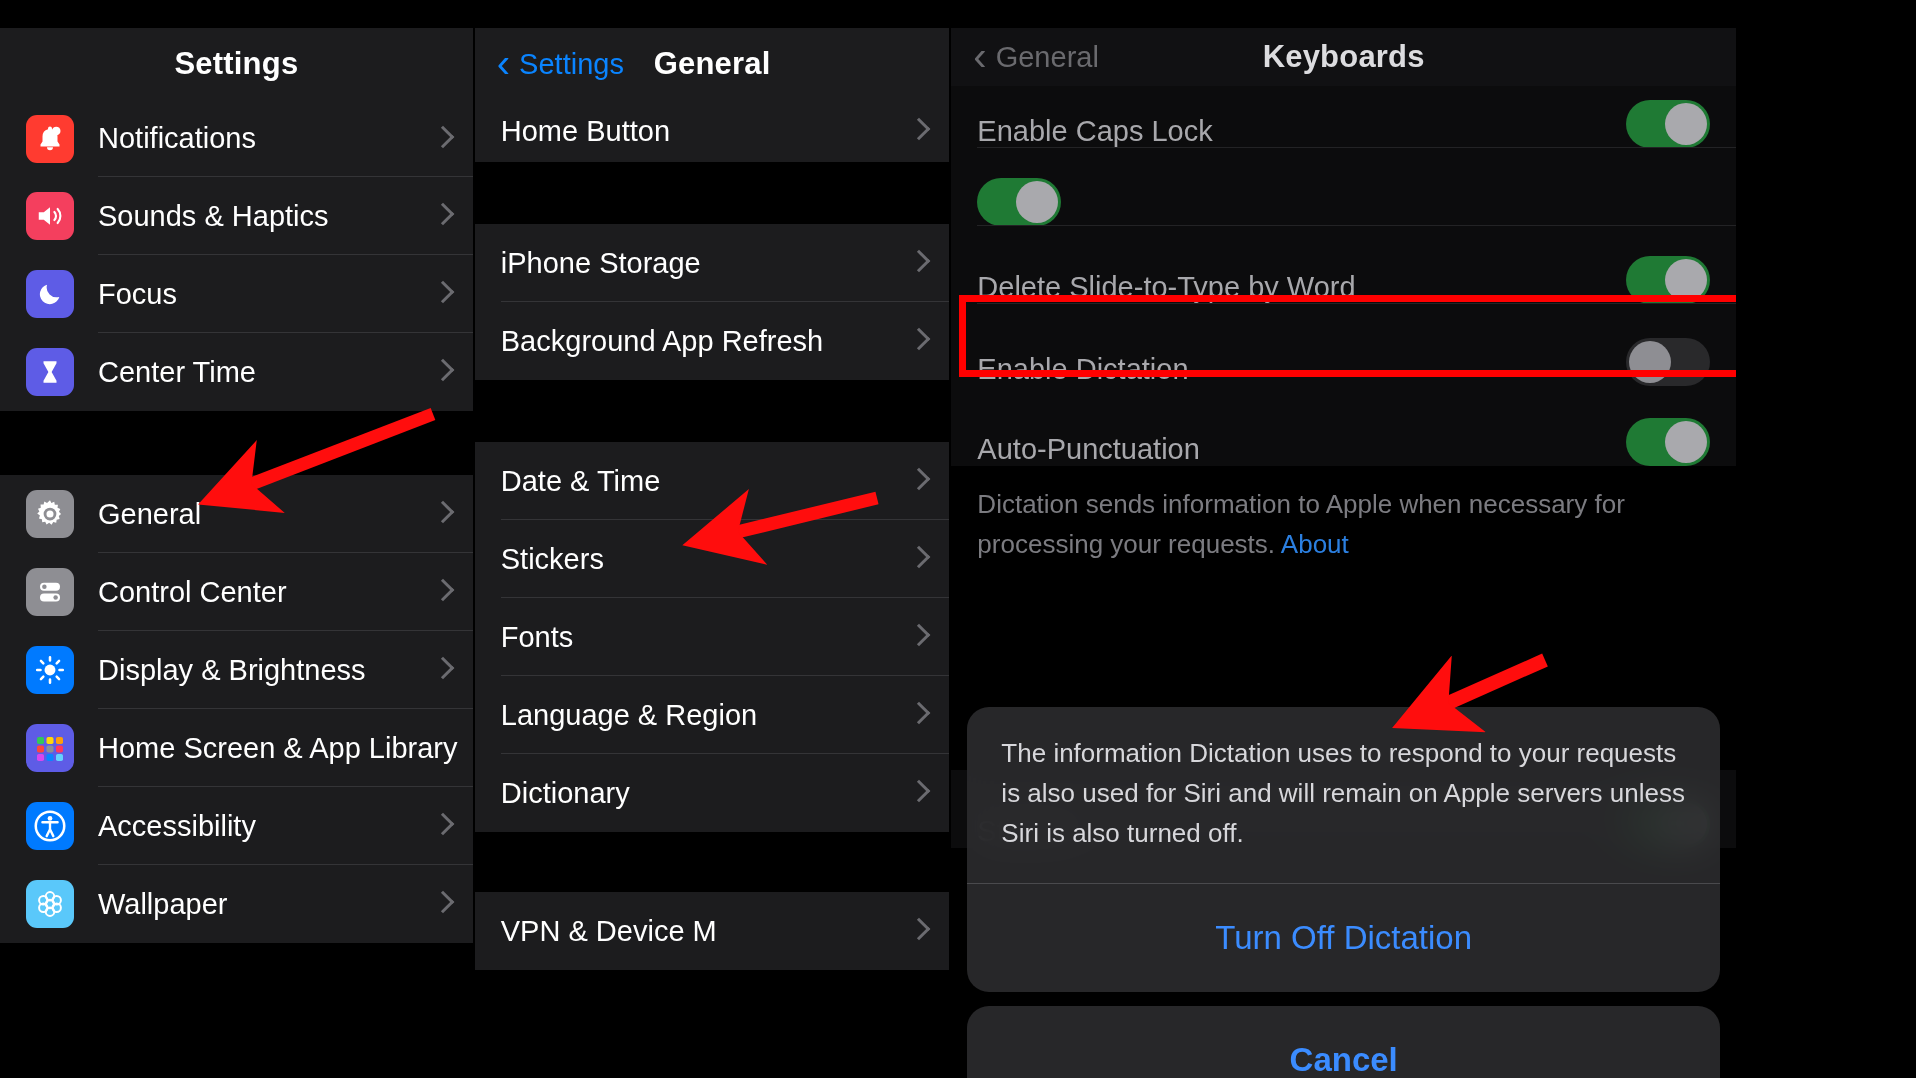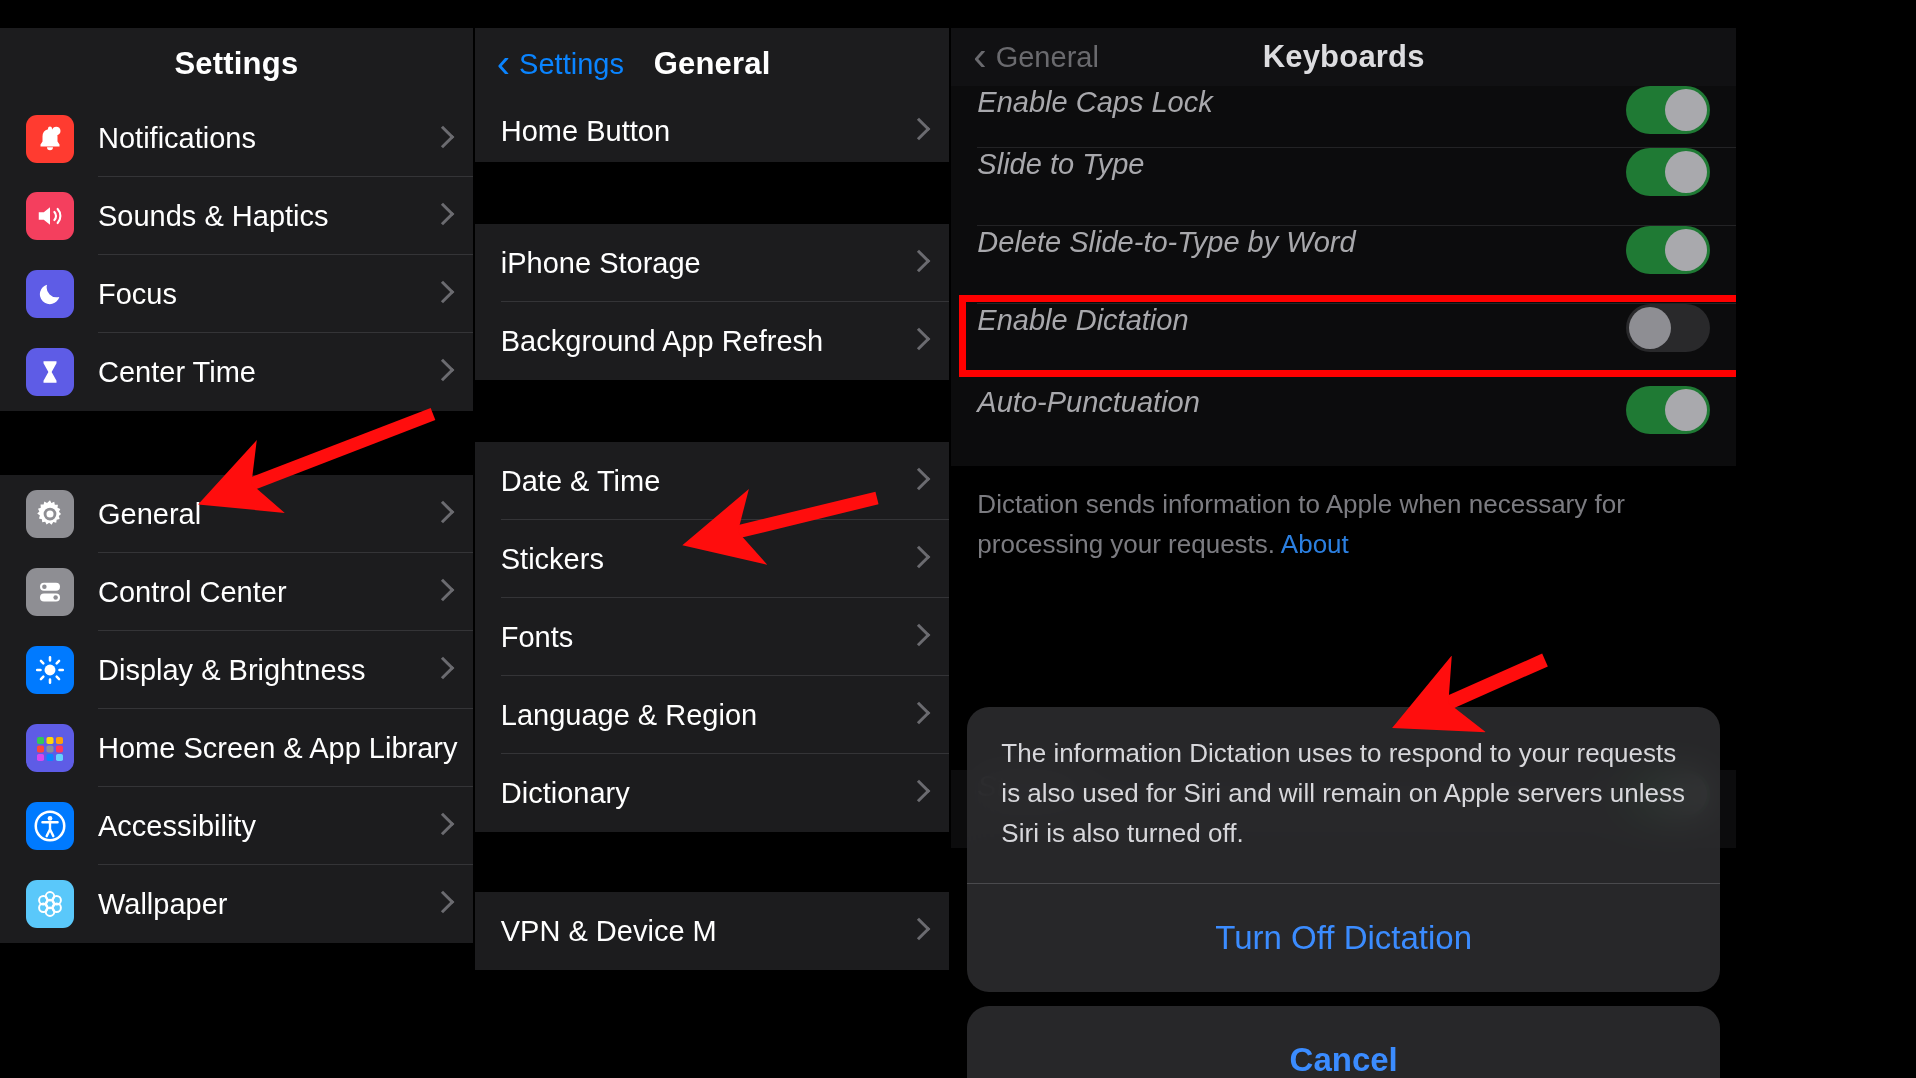--- a/index.html
+++ b/index.html
@@ -65,22 +65,22 @@
   
   .ico {
     width: 48px; height: 48px; border-radius: 11px; margin-right: 24px;
     flex: 0 0 48px; position: relative; display: flex; align-items: center;
     justify-content: center; overflow: hidden;
   }
   .ico svg { display:block; }
 
   
   #panel-keyboards .krow {
-    position: relative; display: flex; align-items: flex-start;
-    height: 78px; padding: 0 26px; background: #0c0c0d; font-style: italic;
+    position: relative; display: flex; align-items: flex-end;
+    height: 78px; padding: 0 26px; background: #0c0c0d;
   }
   #panel-keyboards .krow .sep {
     position: absolute; left: 26px; right: 0; bottom: 0; height: 1px; background: #232325;
   }
   #panel-keyboards .krow .row-label { color: #a8a8ac; font-size: 29px; }
 
   .switch {
     width: 84px; height: 48px; border-radius: 24px; position: relative; flex: 0 0 84px;
     background: #1f7a34;
   }
@@ -368,21 +368,20 @@
 
       <div class="krow" style="height:62px;">
         <div class="row-label">Enable Caps Lock</div>
         <div class="switch">
             <div class="knob"></div>
           </div>
         <div class="sep"></div>
       </div>
 
       <div class="krow">
-        <div class="row-label">Slide to Type</div>
         <div class="switch">
             <div class="knob"></div>
           </div>
         <div class="sep"></div>
       </div>
 
       <div class="krow">
         <div class="row-label">Delete Slide-to-Type by Word</div>
         <div class="switch">
             <div class="knob"></div>

